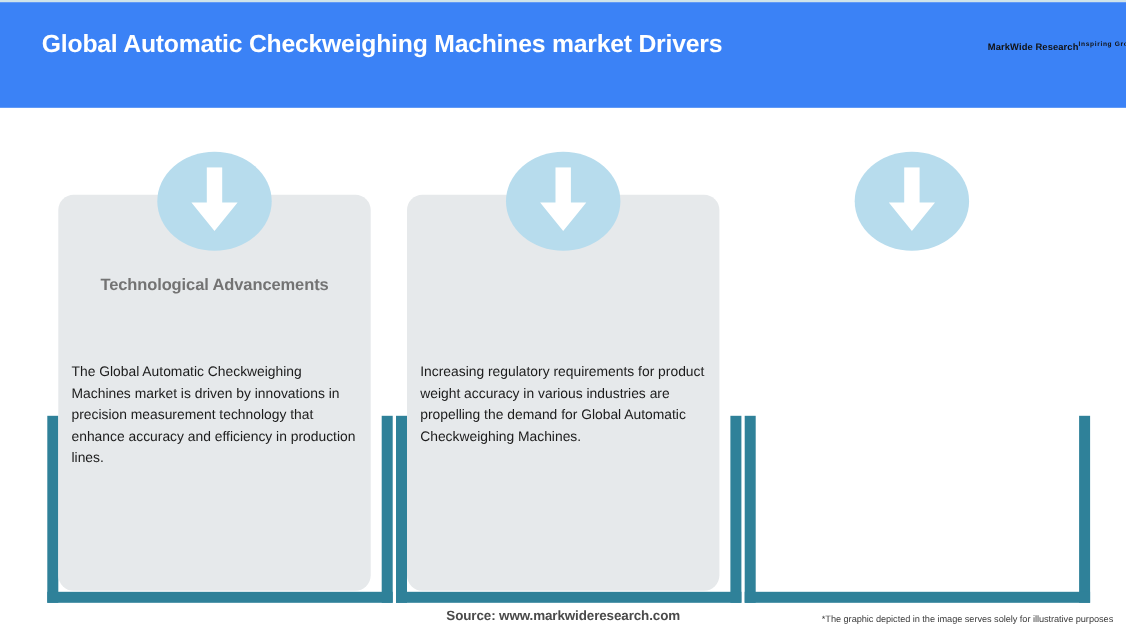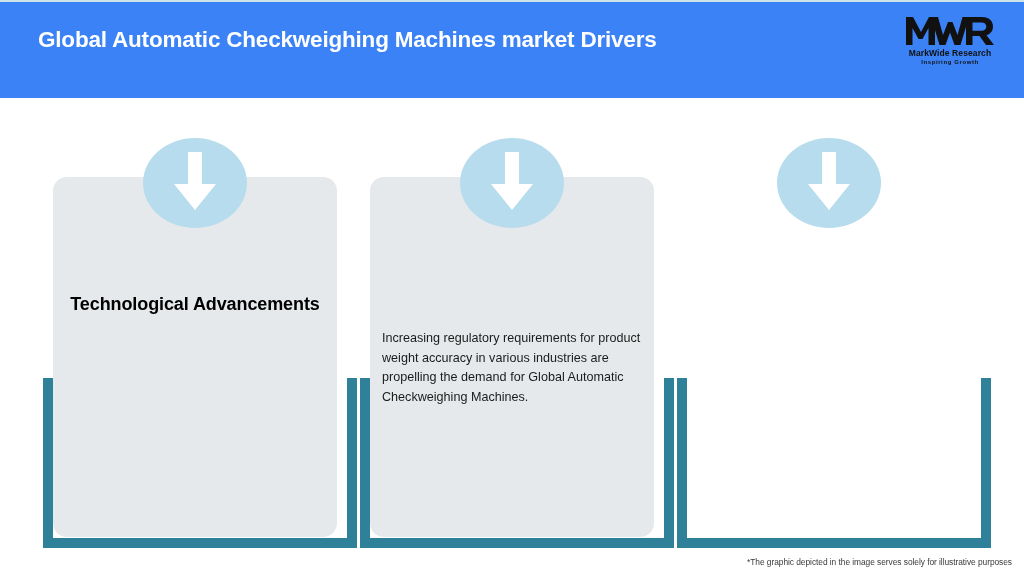--- a/index.html
+++ b/index.html
@@ -25,21 +25,21 @@
   }
   .header-title{
     position:absolute;left:38px;top:25px;
     font-size:22.5px;font-weight:bold;color:#ffffff;
     letter-spacing:-0.2px;white-space:nowrap;
   }
   
   .logo{
     position:absolute;right:22px;top:11px;
     width:104px;height:56px;
-    display:flex;flex-direction:column;align-items:center;justify-content:flex-start;
+    display:flex;flex-direction:row;align-items:center;justify-content:flex-start;
   }
   .logo-mark{display:block;}
   .logo-name{
     font-size:8.5px;font-weight:bold;color:#111111;
     letter-spacing:0.1px;line-height:10px;margin-top:1px;white-space:nowrap;
   }
   .logo-tag{
     font-size:6px;font-weight:bold;color:#111111;
     letter-spacing:0.6px;line-height:8px;white-space:nowrap;
   }
@@ -68,22 +68,22 @@
 
   
   .card{
     position:absolute;left:20px;top:79px;width:284px;height:360px;
     background:#e6e9eb;border-radius:14px;z-index:2;
     box-shadow:0 0 0 0 rgba(0,0,0,0);
   }
   .card-title{
     position:absolute;left:12px;top:74px;width:260px;
     text-align:center;
-    font-size:18px;font-weight:bold;color:#000000;
-    letter-spacing:-0.1px;line-height:18px;margin-top:44px;
+    font-size:15px;font-weight:bold;color:#737373;
+    letter-spacing:-0.1px;line-height:18px;
   }
   .card-body{
     position:absolute;left:12px;top:152px;width:262px;
     font-size:12.6px;color:#1b1b1b;line-height:19.5px;
     text-align:left;
   }
 
   
   .badge{
     position:absolute;left:110px;top:40px;width:104px;height:90px;z-index:3;
@@ -136,20 +136,21 @@
   <div class="cards">
 
     <div class="col c0">
       <div class="bracket">
         <div class="bar-l"></div>
         <div class="bar-r"></div>
         <div class="bar-b"></div>
       </div>
       <div class="card">
         <div class="card-title">Technological Advancements</div>
+        <div class="card-body">The Global Automatic Checkweighing Machines market is driven by innovations in precision measurement technology that enhance accuracy and efficiency in production lines.</div>
       </div>
       <div class="badge">
         <div class="disc"></div>
         <svg width="48" height="62" viewBox="0 0 48 62">
           <path d="M17 0 L31 0 L31 32 L45 32 L24 58 L3 32 L17 32 Z" fill="#ffffff"></path>
         </svg>
       </div>
     </div>
 
     <div class="col c1">
@@ -178,15 +179,16 @@
       <div class="badge">
         <div class="disc"></div>
         <svg width="48" height="62" viewBox="0 0 48 62">
           <path d="M17 0 L31 0 L31 32 L45 32 L24 58 L3 32 L17 32 Z" fill="#ffffff"></path>
         </svg>
       </div>
     </div>
 
   </div>
 
+  <div class="source">Source: www.markwideresearch.com</div>
   <div class="disclaimer">*The graphic depicted in the image serves solely for illustrative purposes</div>
 
 </div>
 
 </body></html>

